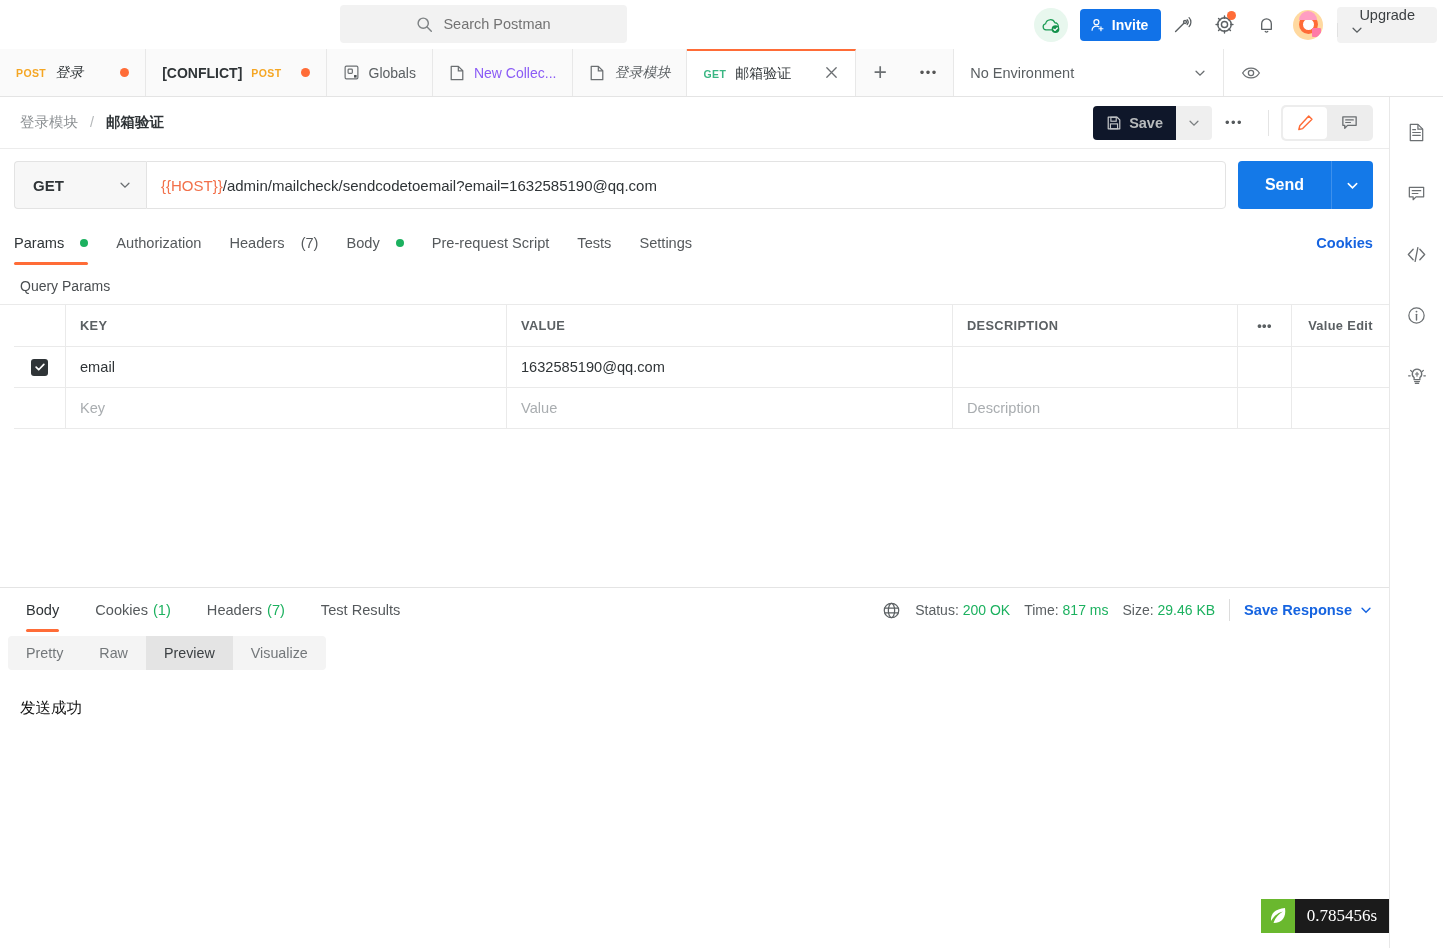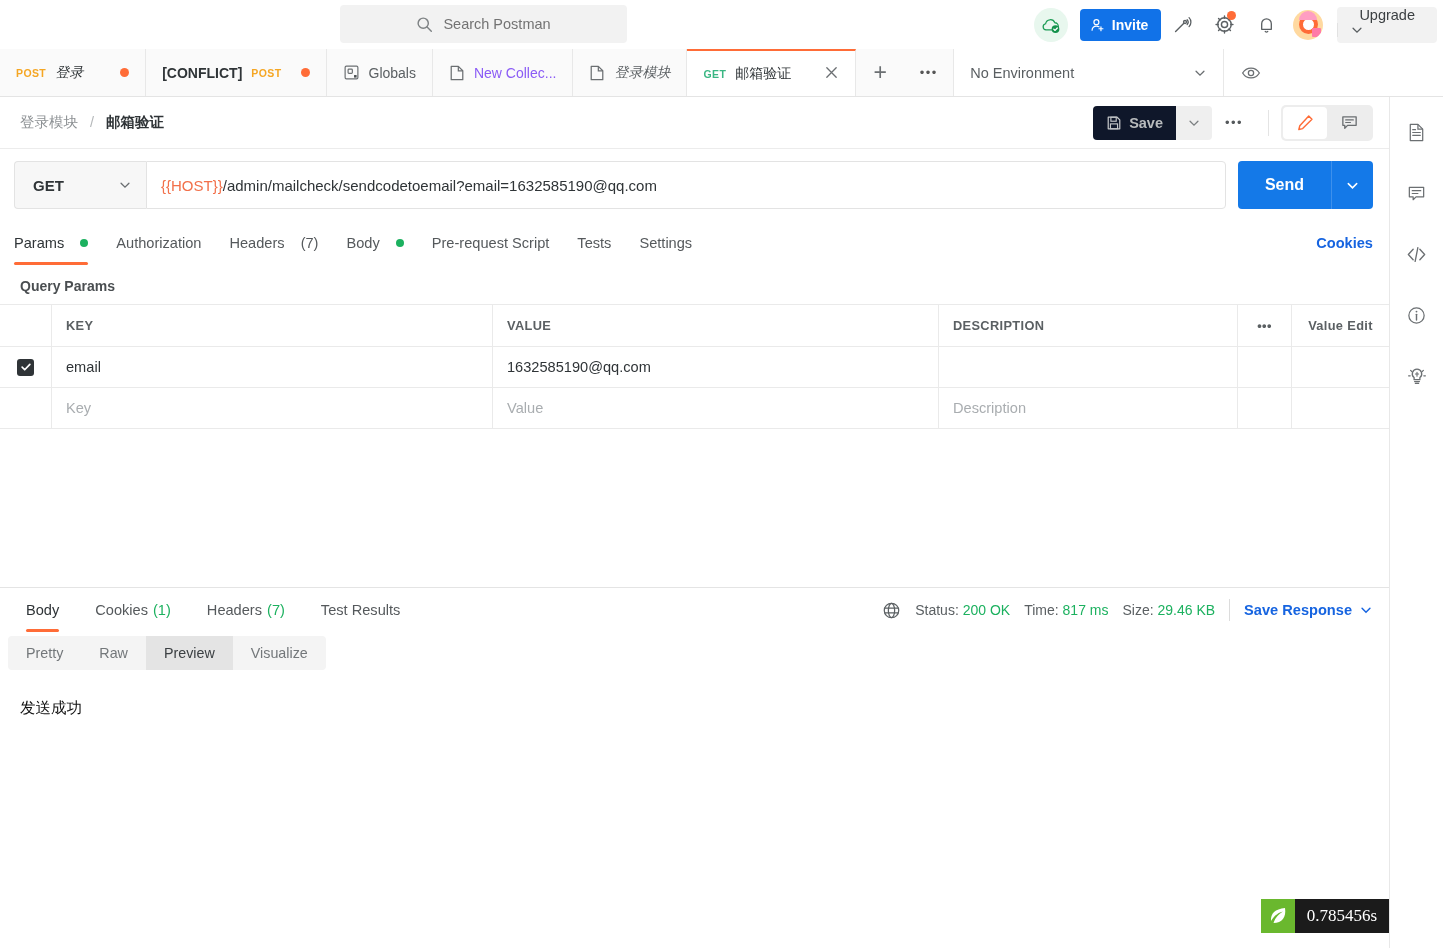--- a/index.html
+++ b/index.html
@@ -148,24 +148,24 @@
   .reqtabs { height: 44px; flex: 0 0 44px; display: flex; align-items: center; padding: 0 16px 0 14px; }
   .rt {
     display: flex; align-items: center; gap: 16px; margin-right: 28px;
     font-size: 14.6px; color: #55595c; height: 44px; cursor: pointer; position: relative;
   }
   .rt.active { color: #2f3437; }
   .rt.active::after { content: ""; position: absolute; left: 0; right: 0; bottom: 0; height: 3px; background: #ff6c37; border-radius: 2px; }
   .rt .gdot { width: 8px; height: 8px; border-radius: 50%; background: #1cb15f; }
   .cookies-link { margin-left: auto; color: #1664e0; font-size: 14.6px; font-weight: bold; cursor: pointer; }
 
-  .qp-label { padding: 13px 0 10px 20px; font-size: 14px; font-weight: bold; color: #4a4e51; }
-
-  
-  .ptable { border-top: 1px solid #eaeaea; }
+  .qp-label { padding: 13px 0 10px 20px; font-size: 14px; font-weight: normal; color: #4a4e51; }
+
+  
+  .ptable { border-top: 1px solid #eaeaea; padding-left: 14px; }
   .prow { display: flex; border-bottom: 1px solid #eaeaea; }
   .pcell { border-right: 1px solid #eaeaea; display: flex; align-items: center; height: 100%; }
   .c-chk { width: 52px; flex: 0 0 52px; justify-content: center; }
   .c-key { width: 441px; flex: 0 0 441px; padding-left: 14px; }
   .c-val { width: 446px; flex: 0 0 446px; padding-left: 14px; }
   .c-desc { flex: 1; padding-left: 14px; }
   .c-more { width: 54px; flex: 0 0 54px; justify-content: center; color: #55595c; letter-spacing: 1.5px; font-size: 13px; cursor: pointer; }
   .c-bulk { width: 97px; flex: 0 0 97px; justify-content: center; border-right: none; font-size: 14.5px; font-weight: bold; color: #2f3437; cursor: pointer; }
   .hrow { height: 42px; }
   .hrow .pcell { font-size: 12.8px; font-weight: bold; color: #5b6063; letter-spacing: .35px; }

